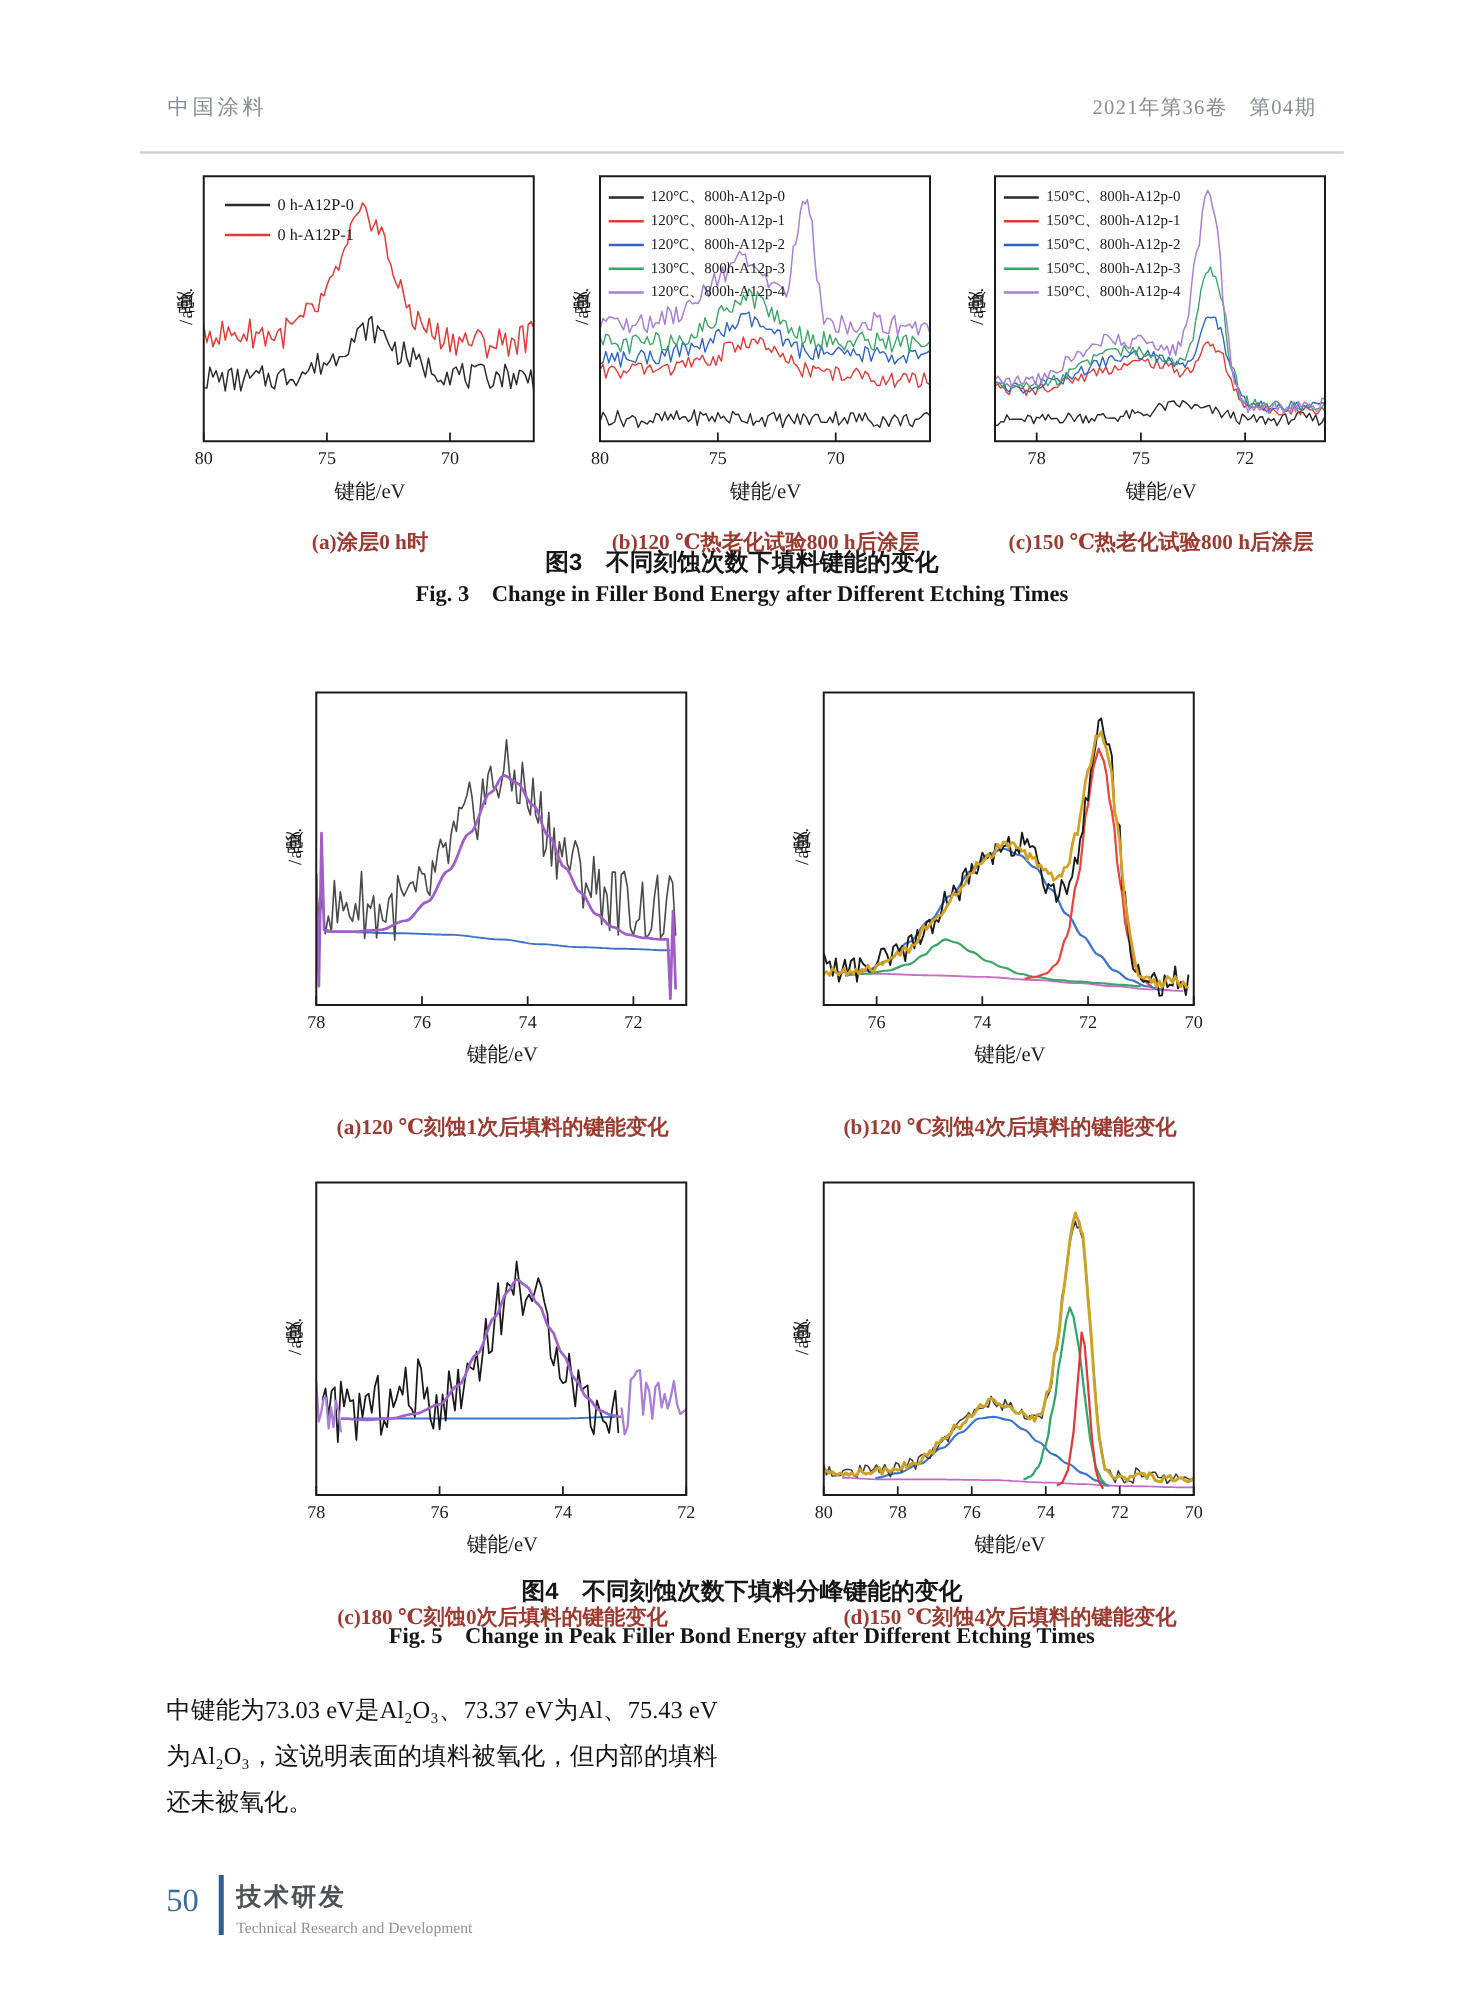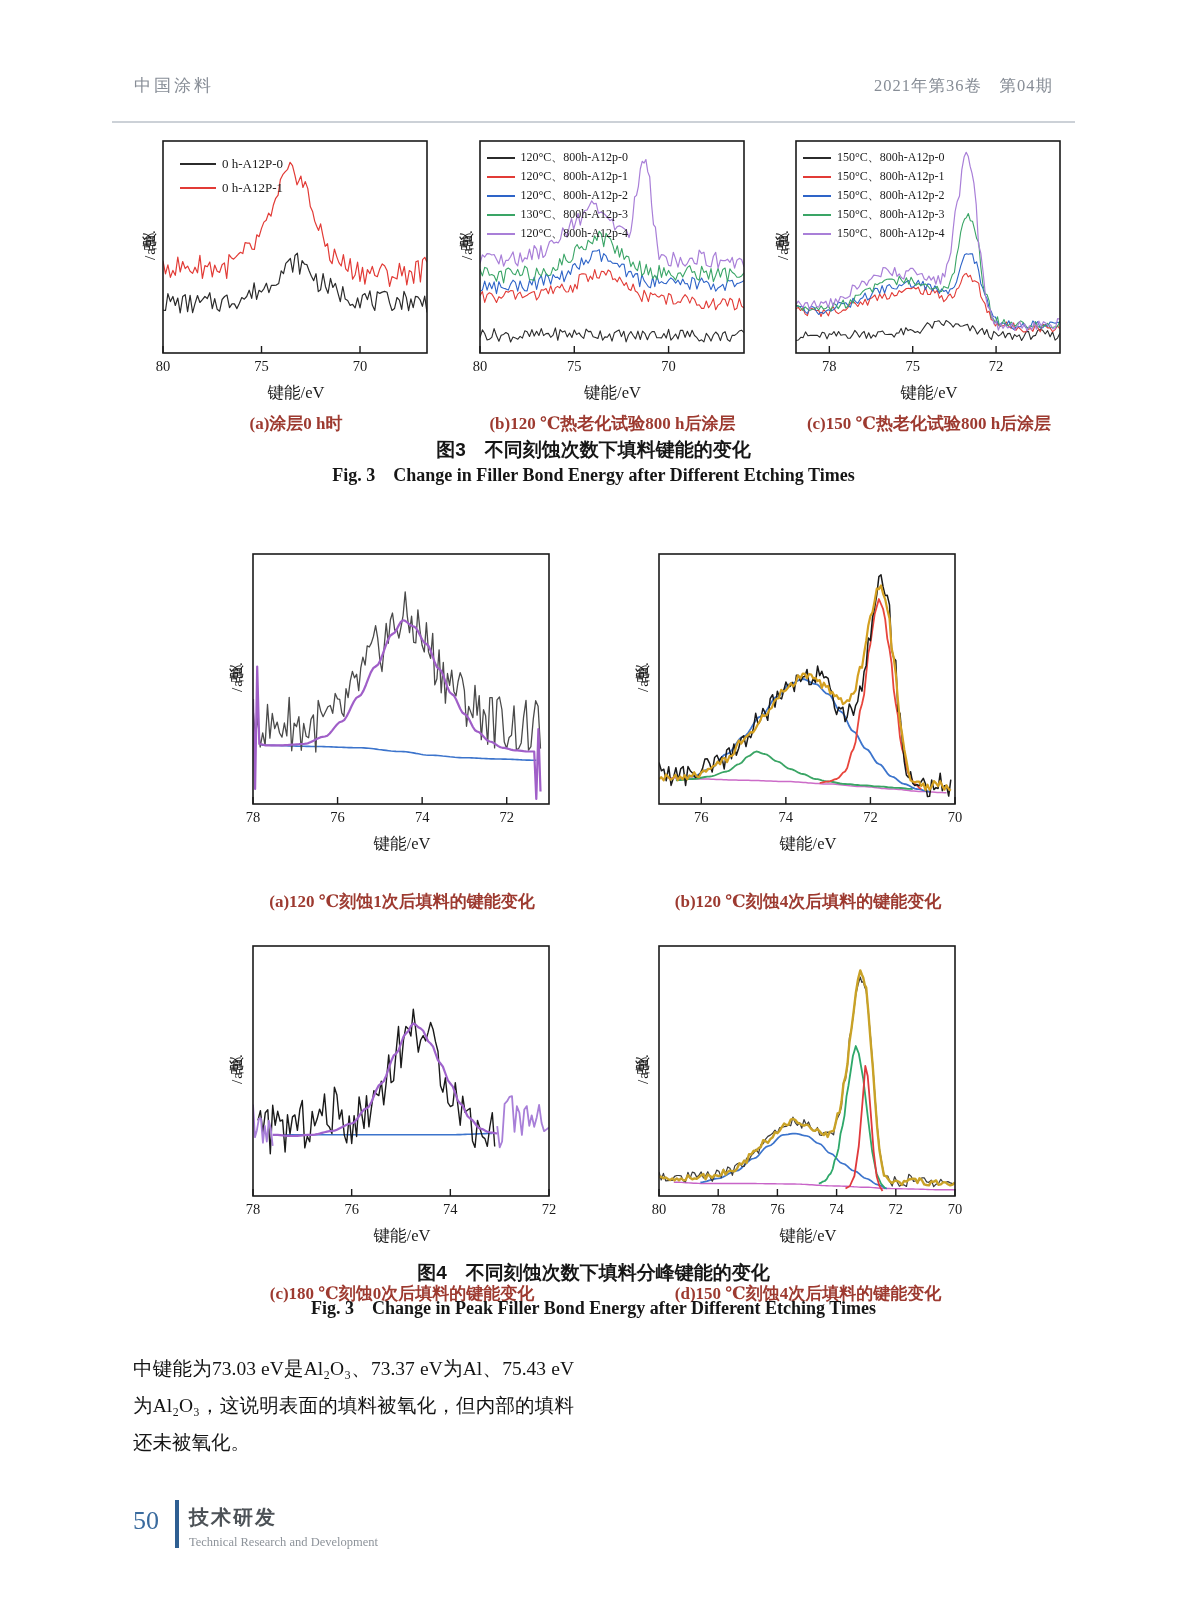--- a/index.html
+++ b/index.html
@@ -30,21 +30,21 @@
   .fig4 .ylabel{width:30px;height:250px;}
   .fig3{width:292px;}
   .fig4{width:330px;}
   .xlabel{text-align:center;font-size:16.5px;margin-top:4px;color:#1b1b1b;}
   .fig3 .xlabel{padding-left:24px;}
   .fig4 .xlabel{padding-left:30px;}
   .subcaption{
     text-align:center;color:#9d3a30;font-weight:600;font-size:17px;
     margin-top:8px;white-space:nowrap;
   }
-  .fig3 .subcaption{padding-left:24px;margin-top:8px;}
+  .fig3 .subcaption{padding-left:24px;margin-top:18px;}
   .fig4 .subcaption{padding-left:30px;margin-top:35px;}
 
   .legend{position:absolute;left:8px;top:8px;}
   .legend.big{left:18px;top:12px;}
   .lg-row{display:flex;align-items:center;height:19px;font-size:12px;white-space:nowrap;}
   .legend.big .lg-row{height:24px;font-size:13px;}
   .lg-line{display:inline-block;width:28px;height:2px;margin-right:6px;flex-shrink:0;}
   .legend.big .lg-line{width:36px;}
 
   .fig3-row{position:absolute;top:140px;left:138px;width:925px;display:flex;justify-content:space-between;}
@@ -342,21 +342,21 @@
             <text x="297" y="269" text-anchor="middle" font-size="14.5" fill="#1b1b1b" font-family="Liberation Serif, DejaVu Serif, serif">70</text>
           </svg>
       </div>
     </div>
     <div class="xlabel">键能/eV</div>
     <div class="subcaption">(d)150 ℃刻蚀4次后填料的键能变化</div>
   </div>
 </div>
 
 <div class="figcap-zh" id="fig4-zh">图4　不同刻蚀次数下填料分峰键能的变化</div>
-<div class="figcap-en" id="fig4-en">Fig. 3　Change in Peak Filler Bond Energy after Different Etching Times</div>
+<div class="figcap-en" id="fig4-en">Fig. 5　Change in Peak Filler Bond Energy after Different Etching Times</div>
 
 <div class="bodytext">
   <div class="col">中键能为73.03 eV是Al₂O₃、73.37 eV为Al、75.43 eV为Al₂O₃，这说明表面的填料被氧化，但内部的填料还未被氧化。</div>
 </div>
 
 <div class="footer">
   <span class="pageno">50</span>
   <span class="bar"></span>
   <span>
     <div class="sec-zh">技术研发</div>

